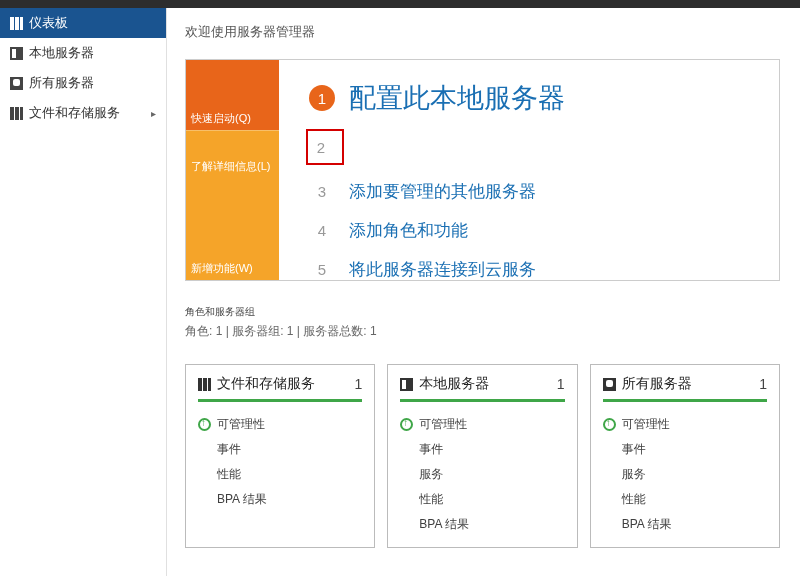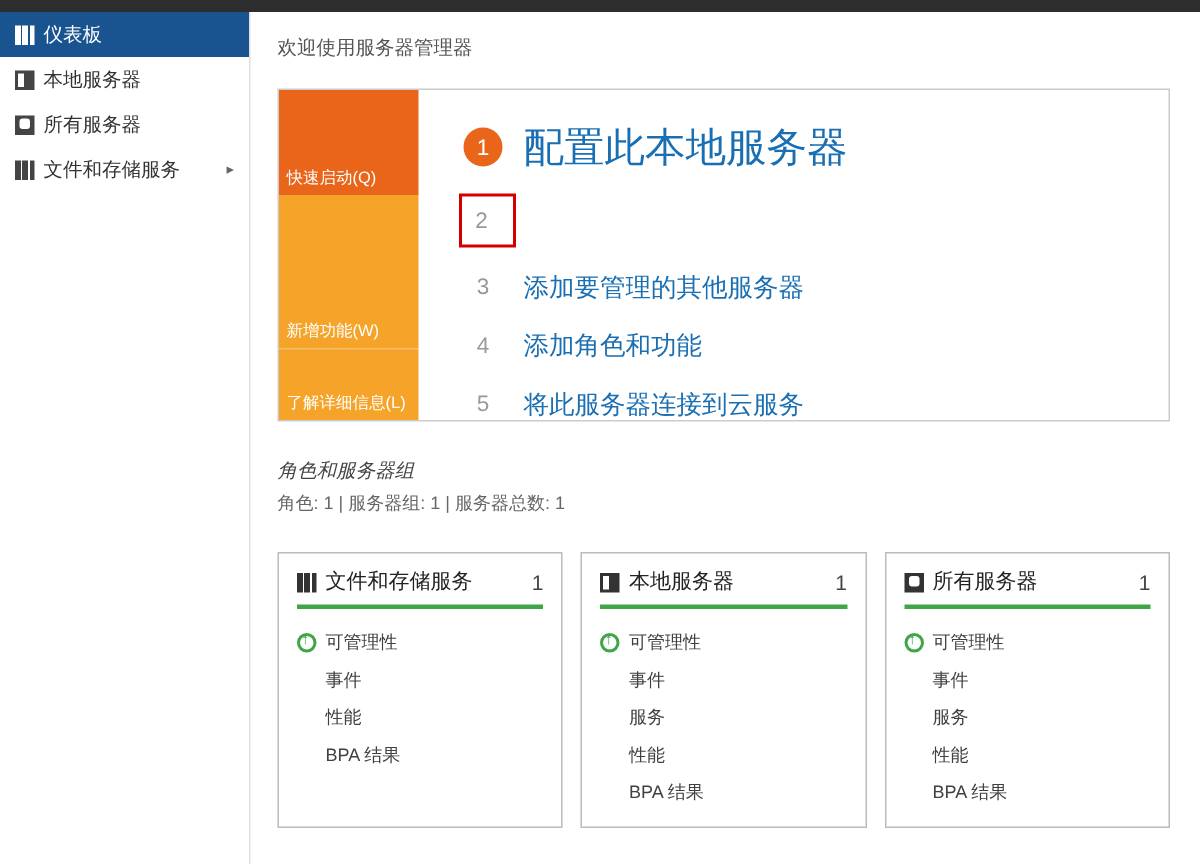--- a/index.html
+++ b/index.html
@@ -28,21 +28,21 @@
 .ctab.w { background: #f5a429; flex: 1.45; }
 .ctab.l { background: #f5a429; flex: 0.6; border-top: 1px solid rgba(255,255,255,.3); }
 .config-steps { flex: 1; padding: 20px 30px; }
 .step-row { display: flex; align-items: center; margin-bottom: 13px; gap: 14px; }
 .step-num { width: 26px; height: 26px; border-radius: 50%; display: flex; align-items: center; justify-content: center; font-size: 15px; color: #999; }
 .step-num.first { background: #e8651a; color: #fff; }
 .step-label { font-size: 17px; color: #1a6fb3; cursor: pointer; }
 .step-label.gray { color: #1a6fb3; }
 .highlight-box { border: 2px solid #d40000; padding: 3px 8px 3px 0; display: inline-flex; align-items: center; gap: 14px; margin-left: -3px; }
 .highlight-box .step-label { text-decoration: underline; }
-.roles-header { margin-bottom: 4px; font-size: 13px; color: #444; font-style: italic; }
+.roles-header { margin-bottom: 4px; font-size: 10px; color: #444; }
 .roles-sub { font-size: 12px; color: #666; margin-bottom: 24px; }
 .tiles { display: flex; gap: 12px; }
 .tile { border: 1px solid #bbb; width: 195px; padding: 10px 12px; }
 .tile-head { display: flex; align-items: center; gap: 6px; font-size: 14px; color: #222; padding-bottom: 6px; }
 .tile-head .count { margin-left: auto; color: #444; }
 .tile-line { height: 3px; background: #3fa648; margin-bottom: 10px; }
 .tile-row { font-size: 12px; color: #404040; padding: 4px 0; display: flex; align-items: center; gap: 6px; }
 .up-icon { width: 13px; height: 13px; border: 2px solid #3fa648; border-radius: 50%; position: relative; display: inline-block; }
 .up-icon::after { content:"↑"; position:absolute; top:-3px; left:1px; font-size:10px; color:#3fa648; font-weight:bold; }
 .ticon { width:13px; height:13px; display:inline-block; }
@@ -78,25 +78,25 @@
   </div>
 
   <div class="main">
     <div class="welcome-title">欢迎使用服务器管理器</div>
 
     <div class="config-box">
       <div class="config-tabs">
         <div class="ctab q">
             <span>快速启动(Q)</span>
           </div>
+        <div class="ctab l">
+            <span>了解详细信息(L)</span>
+          </div>
         <div class="ctab w">
             <span>新增功能(W)</span>
-          </div>
-        <div class="ctab l">
-            <span>了解详细信息(L)</span>
           </div>
       </div>
       <div class="config-steps">
         <div class="step-row">
           <span class="step-num first">1</span>
           <span class="step-label" style="font-size:27px">配置此本地服务器</span>
         </div>
         <div class="step-row">
           <div class="highlight-box">
             <span class="step-num">2</span>

